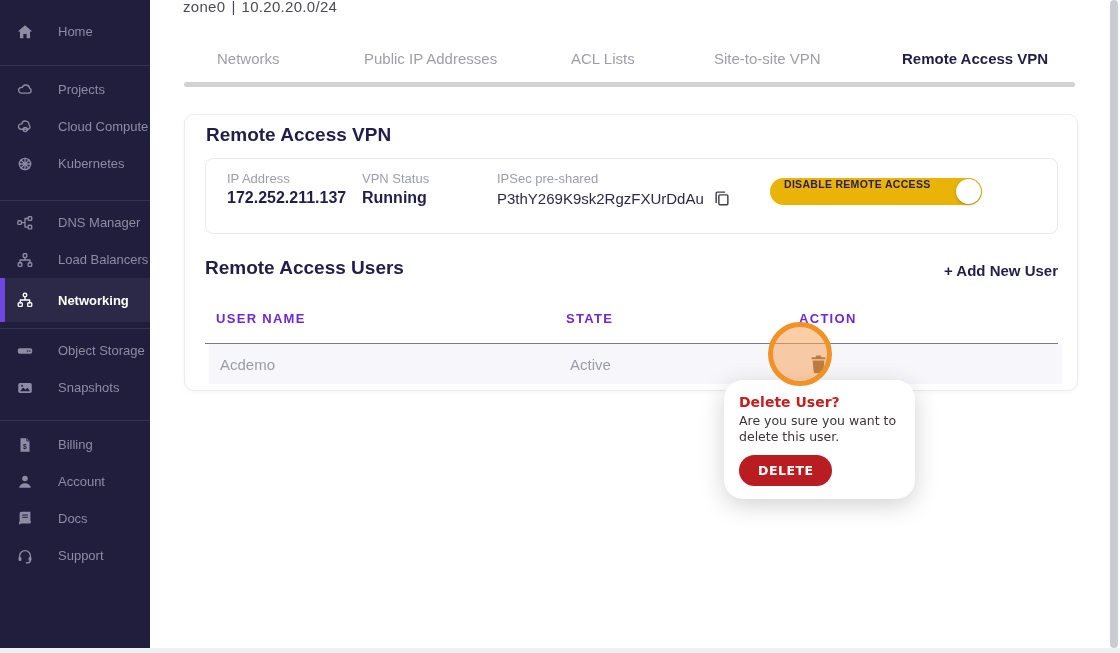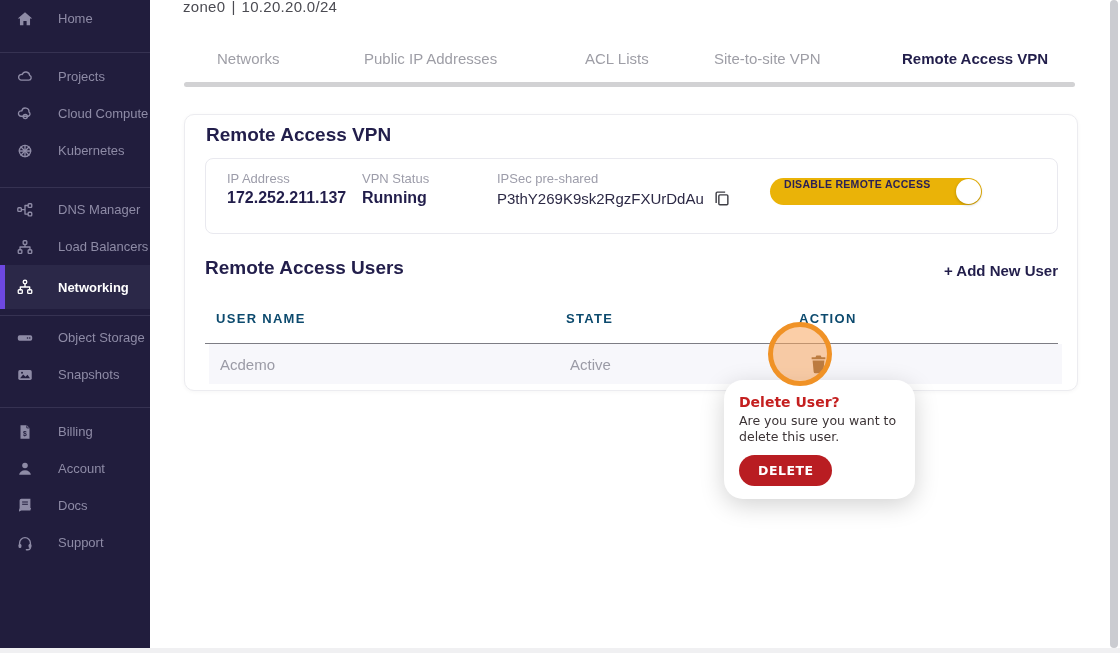--- a/index.html
+++ b/index.html
@@ -12,21 +12,21 @@
              background:#211d3d; z-index:2; }
   .side-section { width:100%; }
   .side-item { display:flex; align-items:center; height:37px; padding-left:16px;
                color:#8e8ba6; font-size:13px; cursor:pointer; }
   .side-item .icon { width:18px; height:18px; margin-right:24px; flex:0 0 18px;
                      display:flex; align-items:center; justify-content:center; }
   .side-item .icon svg { width:18px; height:18px; }
   .side-item.active { background:#2b2848; color:#ffffff; font-weight:bold;
                       border-left:5px solid #6d48e0; padding-left:11px; height:44px; }
   .divider { height:1px; background:#363252; width:100%; }
-  .s1 { }
+  .s1 { padding-top:13px; }
   .d1 { margin-top:15px; }
   .s2 { padding-top:5px; }
   .d2 { margin-top:18px; }
   .s3 { padding-top:3px; }
   .d3 { margin-top:6px; }
   .s4 { padding-top:3px; }
   .d4 { margin-top:14px; }
   .s5 { padding-top:5px; }
 
   
@@ -64,21 +64,21 @@
                        background:#ffffff; border-radius:50%;
                        box-shadow:0 1px 3px rgba(0,0,0,0.25); }
 
   .users-head { position:absolute; left:20px; top:142px; width:853px; display:flex;
                 justify-content:space-between; align-items:flex-end; }
   .users-title { font-size:19px; font-weight:bold; color:#221e4b; }
   .add-user { font-size:15px; font-weight:bold; color:#221e4b; cursor:pointer; }
 
   .thead { position:absolute; left:20px; top:196px; width:853px; display:grid;
            grid-template-columns:350px 233px 1fr; }
-  .thead .th { font-size:13px; font-weight:bold; color:#0c4a6e; letter-spacing:1.3px;
+  .thead .th { font-size:13px; font-weight:bold; color:#6d28d9; letter-spacing:1.3px;
                padding-left:11px; }
   .head-line { position:absolute; left:20px; top:228px; width:853px; height:1px;
                background:#7d7d84; }
   .trow { position:absolute; left:24px; top:229px; width:853px; height:40px;
           background:#f7f7fb; display:grid; grid-template-columns:350px 233px 1fr;
           align-items:center; }
   .trow .td { font-size:15px; color:#9b9ba6; padding-left:11px; }
   .td-action { display:flex; align-items:center; }
   .trash-btn { width:17px; height:19px; color:#74491d; cursor:pointer; margin-left:7px; }
   .trash-btn svg { width:17px; height:19px; }
@@ -261,21 +261,21 @@
       </div>
     </div>
   </aside>
 
   <div class="breadcrumb">
     <span>zone0</span><span>|</span><span>10.20.20.0/24</span>
   </div>
 
   <div class="tab" style="left:217px">Networks</div>
   <div class="tab" style="left:364px">Public IP Addresses</div>
-  <div class="tab" style="left:585px">ACL Lists</div>
+  <div class="tab" style="left:571px">ACL Lists</div>
   <div class="tab" style="left:714px">Site-to-site VPN</div>
   <div class="tab active" style="left:902px">Remote Access VPN</div>
   <div class="tabbar"></div>
 
   <div class="card">
     <div class="card-title">Remote Access VPN</div>
 
     <div class="info-panel">
       <div class="field f1">
         <div class="label">IP Address</div>

